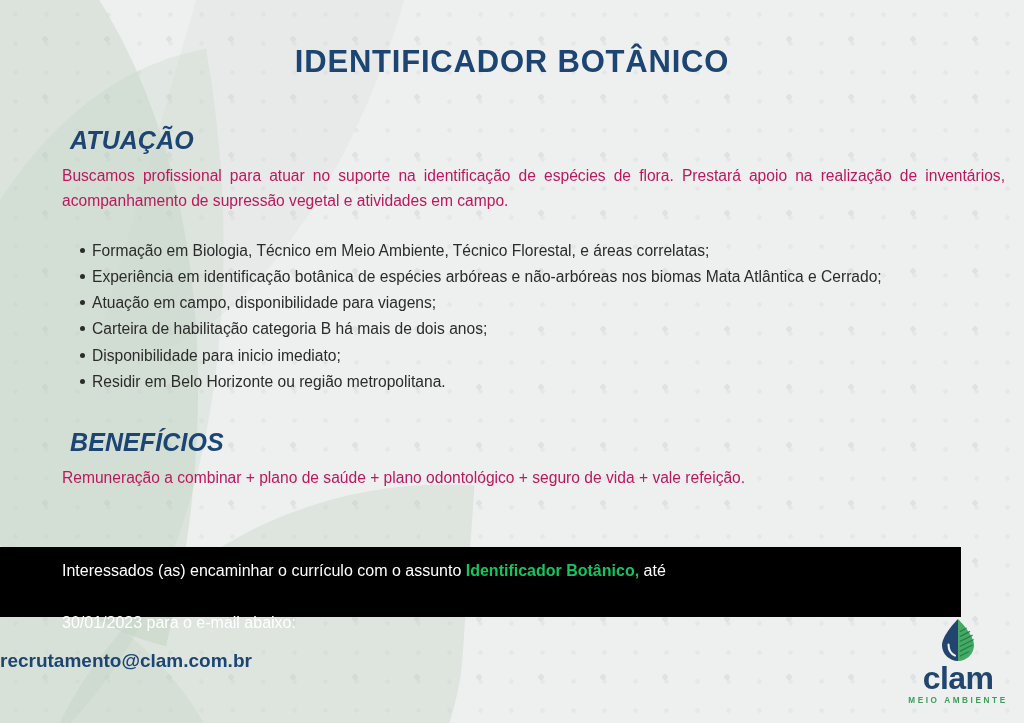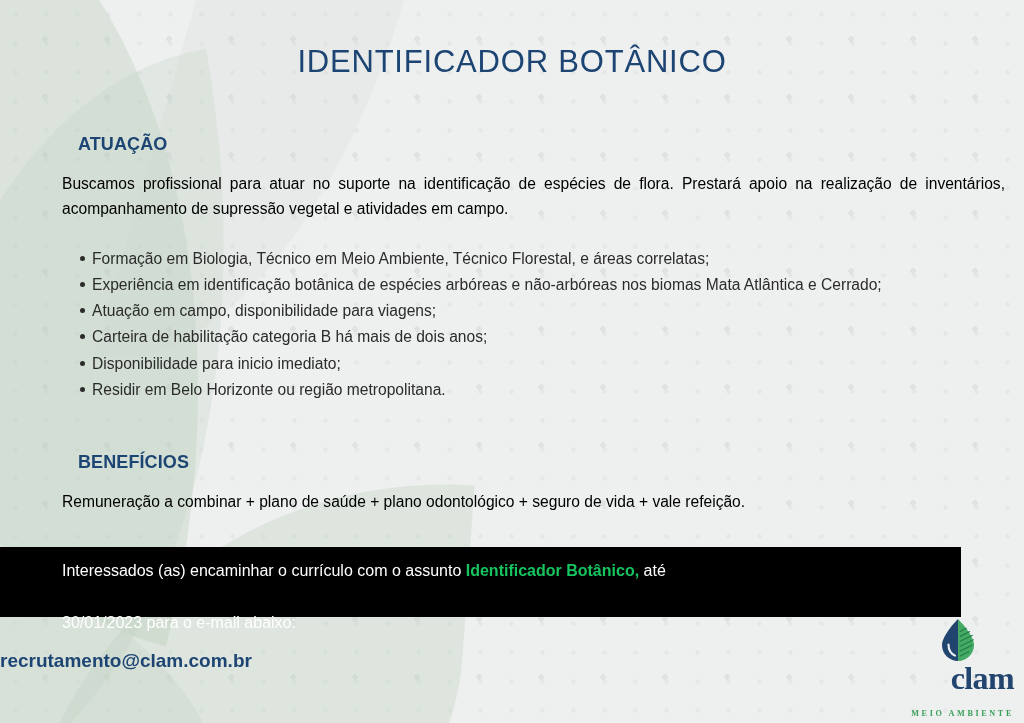--- a/index.html
+++ b/index.html
@@ -82,52 +82,53 @@
   }
 
   
   .title {
     position: absolute;
     top: 44px;
     left: 0;
     right: 0;
     text-align: center;
     font-size: 31px;
-    font-weight: normal;
+    font-weight: bold;
     letter-spacing: 0.8px;
     color: #1d4573;
   }
 
   
   .content {
     position: absolute;
     left: 62px;
     right: 19px;
     top: 118px;
   }
 
   .section-heading {
-    font-size: 18px;
+    font-size: 25px;
     font-weight: bold;
     color: #1d4573;
     letter-spacing: 0.1px;
-    margin: 16px;
+    margin: 8px;
+    font-style: italic;
   }
 
   .para {
     font-size: 15.6px;
-    color: #000000;
+    color: #be185d;
     line-height: 1.62;
     text-align: justify;
     margin: 0 0 0 0;
   }
 
   .bullet-list {
     list-style: none;
-    margin: 8px 0 16px 0;
+    margin: 8px 0 8px 0;
     padding: 0;
   }
 
   .bullet-list li {
     position: relative;
     padding-left: 30px;
     font-size: 15.6px;
     color: #2b2b2b;
     line-height: 1.62;
     text-align: justify;
@@ -187,43 +188,42 @@
     color: #1d4573;
   }
 
   
   .logo {
     position: absolute;
     left: 902px;
     top: 618px;
     width: 112px;
     height: 96px;
-    text-align: right;
-    font-family: Liberation Serif, serif;
+    text-align: center;
   }
   .logo-mark {
     display: block;
     margin: 0 auto;
   }
   .logo-word {
     display: block;
     font-size: 32px;
     font-weight: bold;
     color: #22456f;
     letter-spacing: -0.6px;
     line-height: 0.96;
     margin-top: 1px;
   }
   .logo-sub {
     display: block;
     font-size: 8.2px;
     font-weight: bold;
     color: #3aa05a;
     letter-spacing: 2.6px;
-    margin-top: 15px;
+    margin-top: 2px;
   }
 </style>
 </head>
 <body>
 
 <div id="poster">
 
   <div class="bg-dots"></div>
   <div class="leaf-shape leaf-a"></div>
   <div class="leaf-shape leaf-b"></div>

